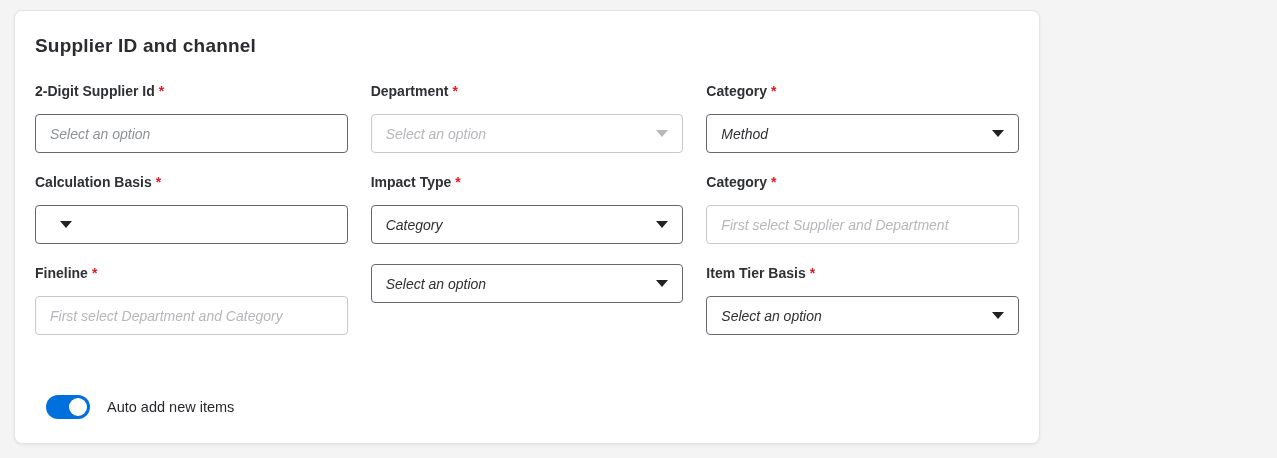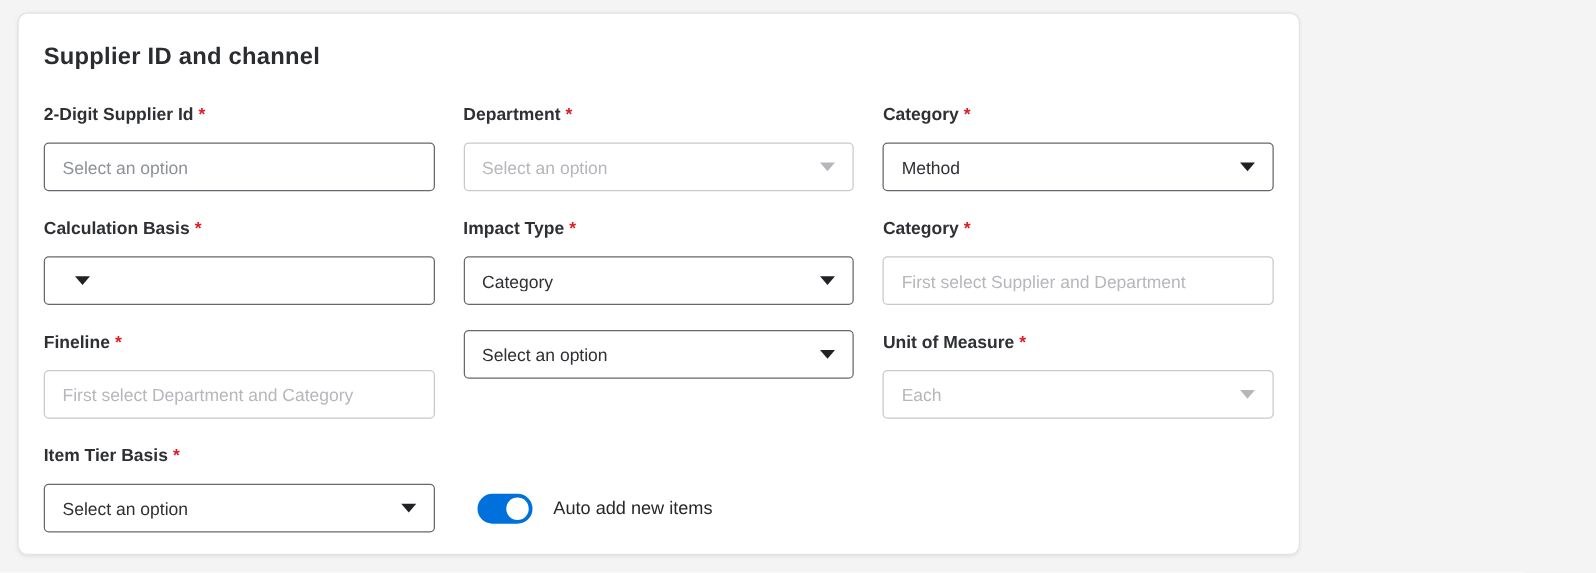--- a/index.html
+++ b/index.html
@@ -51,20 +51,21 @@
   .control {
     position: relative;
     width: 100%;
     height: 39px;
     border-radius: 4px;
     background: #ffffff;
     display: flex;
     align-items: center;
     padding: 0 14px;
     font-size: 14px;
+    font-style: italic;
   }
   .control.enabled {
     border: 1px solid #65686e;
     color: #2e3033;
     cursor: pointer;
   }
   .control.disabled {
     border: 1px solid #c7c9cc;
     color: #b5b7bb;
   }
@@ -178,27 +179,20 @@
       </div>
     </div>
 
     <div class="field">
       <div class="control enabled">
         <span class="control-text is-placeholder">Select an option</span>
         <span class="chevron-down"></span>
       </div>
     </div>
 
-    <div class="field">
-      <div class="label-row"><span>Unit of Measure</span><span class="req">*</span></div>
-      <div class="control disabled">
-        <span class="control-text">Each</span>
-        <span class="chevron-down"></span>
-      </div>
-    </div>
 
     <div class="field">
       <div class="label-row"><span>Item Tier Basis</span><span class="req">*</span></div>
       <div class="control enabled">
         <span class="control-text is-placeholder">Select an option</span>
         <span class="chevron-down"></span>
       </div>
     </div>
 
     <div class="toggle-cell">

